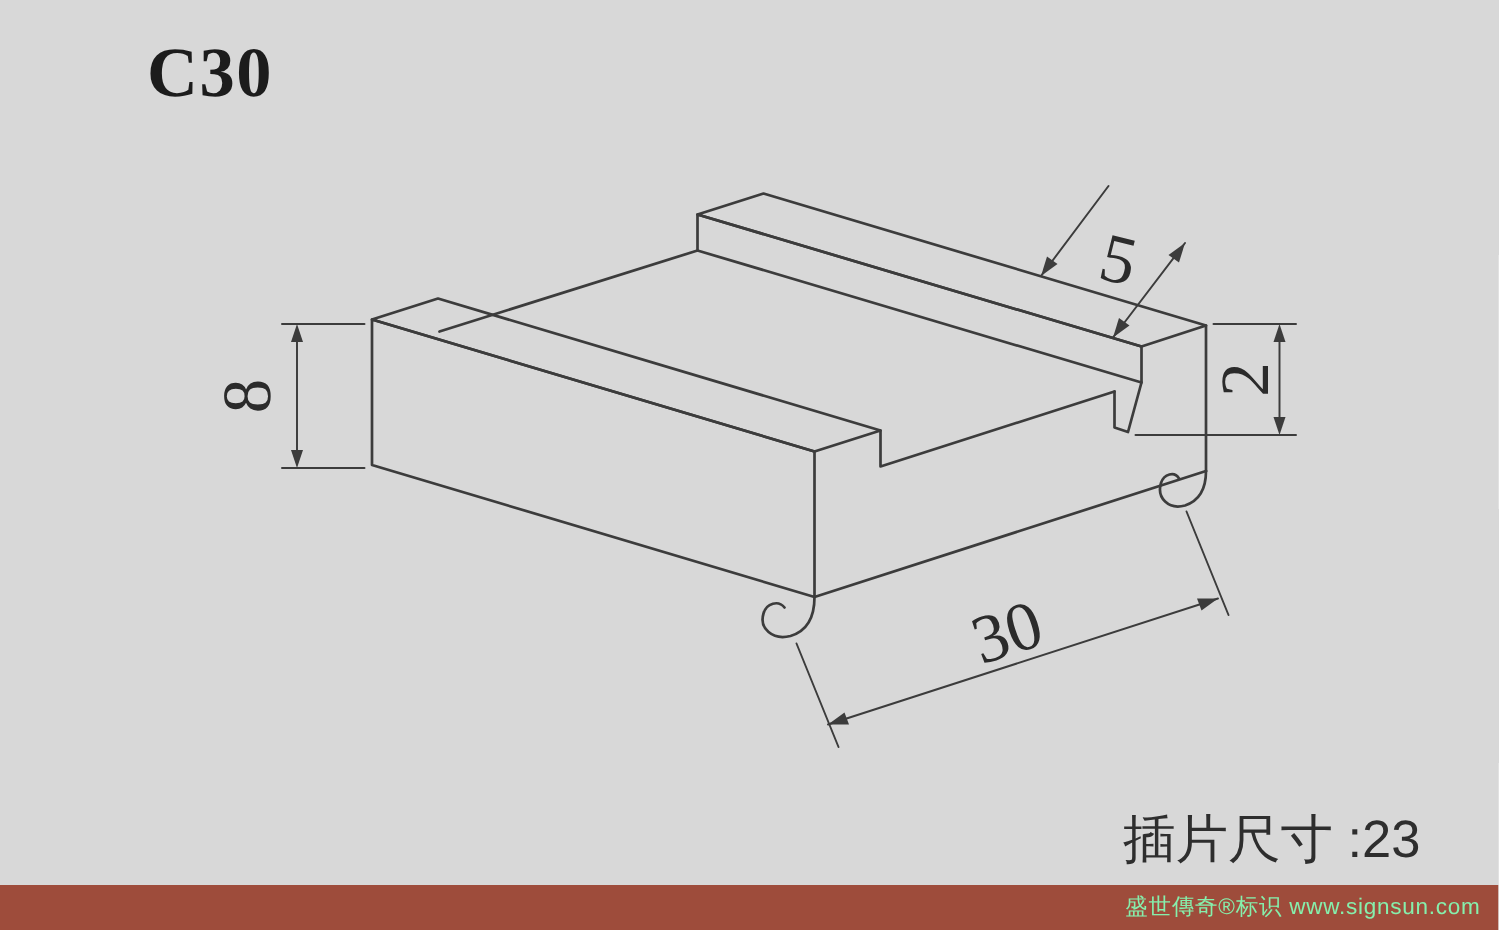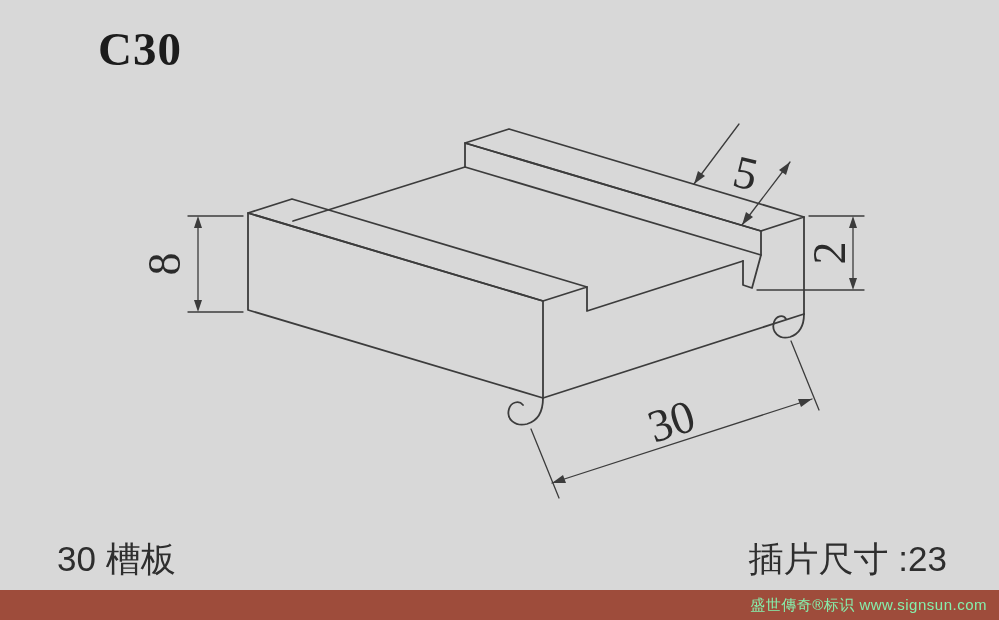--- a/index.html
+++ b/index.html
@@ -95,20 +95,19 @@
     <g>
       <path class="dimline" d="M531,429 L559,498"></path>
       <path class="dimline" d="M791,341 L819,410"></path>
       <path class="dimline" d="M552,483 L812,399"></path>
       <path class="arrow" d="M552,483 L566,483 L563,475 Z"></path>
       <path class="arrow" d="M812,399 L801,407 L798,399 Z"></path>
       <text class="dim-text" transform="translate(676,436) rotate(-18)" text-anchor="middle">30</text>
     </g>
   </svg>
 
-  <div class="caption product-name">30 槽板</div>
   <div class="caption insert-spec">插片尺寸 :23</div>
 
   <div class="footer-bar">
     <span class="watermark">盛世傳奇®标识 www.signsun.com</span>
   </div>
 
 </div>
 
 </body></html>

